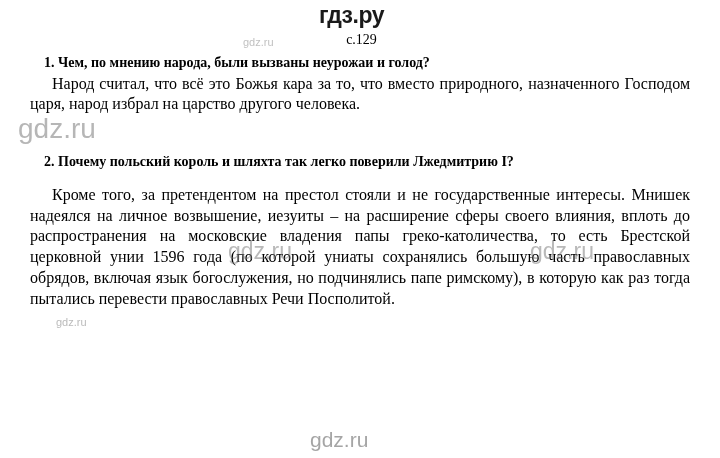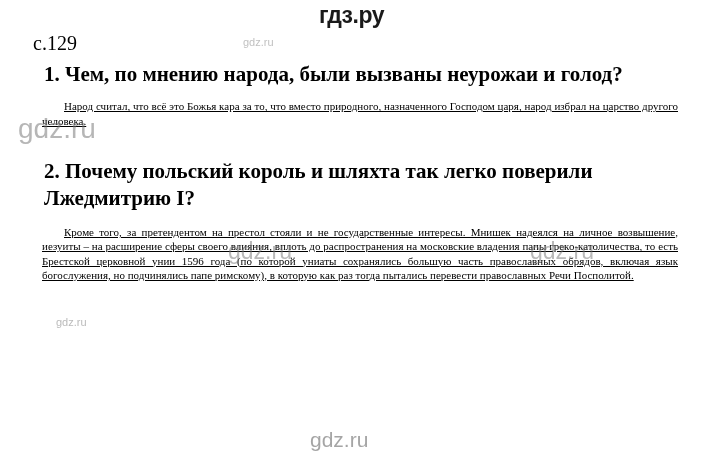--- a/index.html
+++ b/index.html
@@ -31,42 +31,42 @@
     color: #1a1a1a;
     letter-spacing: -0.5px;
   }
   .content {
     position: absolute;
     top: 32px;
     left: 30px;
     width: 660px;
   }
   .page-ref {
-    font-size: 20px;
+    font-size: 14px;
     margin: 0 0 6px 0;
     padding-left: 3px;
+    text-align: center;
   }
   .q-heading {
-    font-size: 21px;
+    font-size: 14px;
     font-weight: bold;
     margin: 0 0 2px 0;
     padding-left: 14px;
     line-height: 1.26;
   }
   .q-heading.second {
-    margin-top: 30px;
+    margin-top: 38px;
     font-family: Liberation Serif, serif;
   }
   .para {
-    font-size: 11px;
-    margin: 12px;
+    font-size: 16px;
+    margin: 0;
     line-height: 1.3;
     text-align: justify;
     text-indent: 22px;
-    text-decoration: underline;
   }
   .para.gap {
     margin-top: 12px;
   }
   .para.gap-lg {
     margin-top: 14px;
   }
   
   .wm {
     position: absolute;

